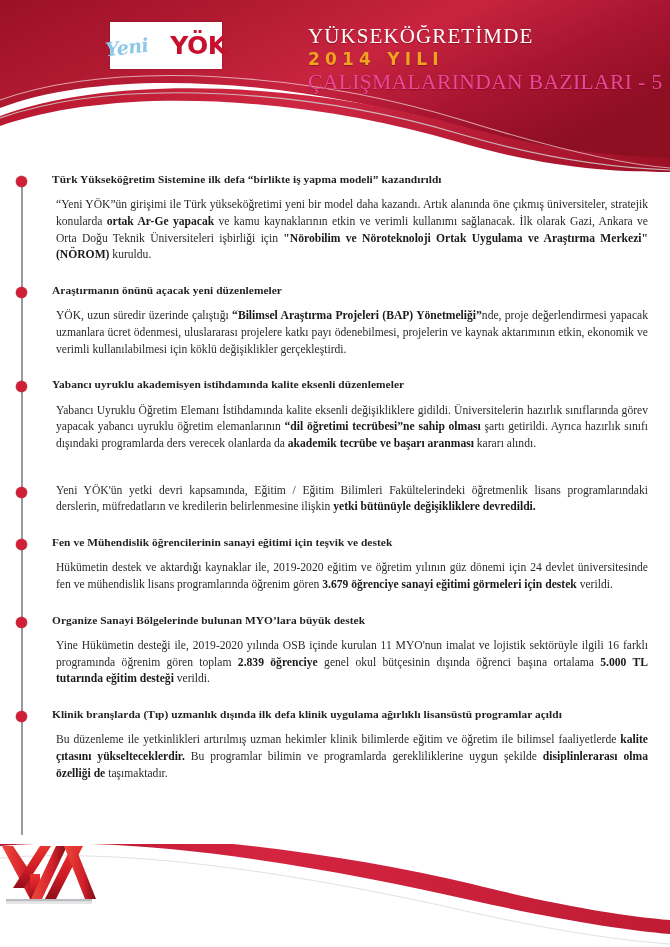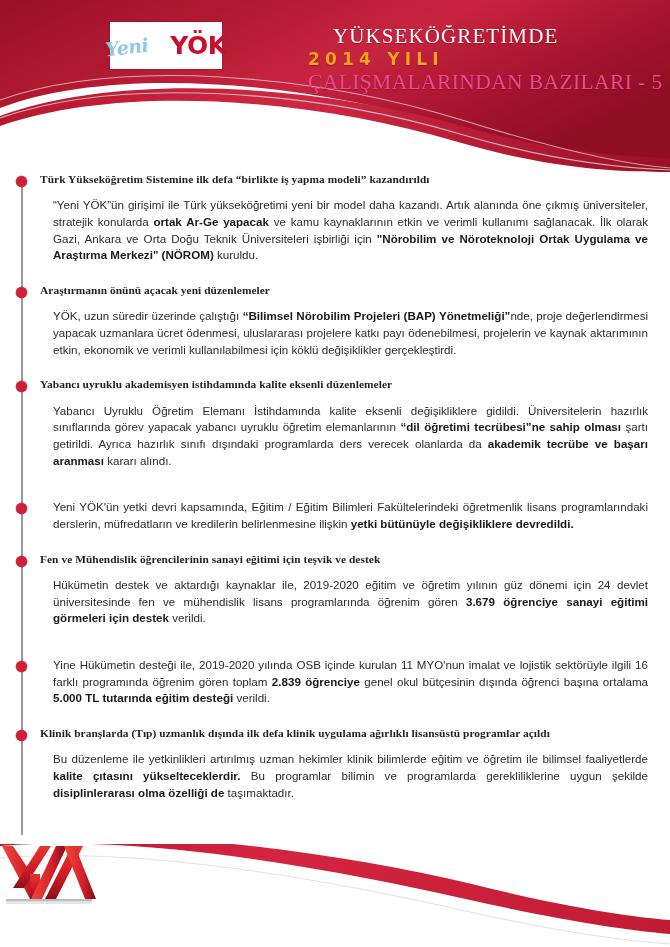--- a/index.html
+++ b/index.html
@@ -44,21 +44,20 @@
     line-height:1;
     margin-left:21px;
   }
 
   .htitle{position:absolute;left:308px;top:25px;z-index:5;}
   .htitle .l1{
     font-family:"Liberation Serif", serif;
     font-size:21px; color:#ffffff; letter-spacing:1.1px;
     line-height:1.14; white-space:nowrap;
     text-shadow:0 1px 1px rgba(90,0,10,.45);
-    margin-left:25px;
   }
   .htitle .l2{
     font-family:"DejaVu Sans", sans-serif;
     font-weight:bold;
     font-size:17px; color:#f0a31e; letter-spacing:5.2px;
     line-height:1.25; white-space:nowrap;
     text-shadow:0 1px 1px rgba(90,0,10,.45);
   }
   .htitle .l3{
     font-family:"Liberation Serif", serif;
@@ -73,39 +72,39 @@
     width:670px; height:672px;
   }
   .rail{
     position:absolute; left:21px; top:8px;
     width:2px; height:655px;
     background:#9a9a9a;
   }
   .sections{
     position:absolute; left:0; top:0; width:670px;
   }
-  .section{position:relative; padding-left:40px; padding-right:22px;}
+  .section{position:relative; padding-left:52px; padding-right:22px;}
   .bullet{
     position:absolute; left:16px; top:4px;
     width:11px; height:11px; border-radius:50%;
     background:#d01f36;
     box-shadow:0 0 0 .5px rgba(140,10,30,.5);
   }
   h2.shead{
     margin:0;
     font-family:"Liberation Serif", serif;
     font-weight:bold;
     font-size:11.4px;
     color:#231f20;
     line-height:1.25;
     letter-spacing:.05px;
   }
   p.sbody{
-    margin:11px 0 0 13px;
-    font-family:Liberation Sans, sans-serif;
+    margin:11px 0 0 4px;
+    font-family:Liberation Serif, serif;
     font-size:11.6px;
     color:#2b2b2b;
     line-height:1.44;
     text-align:justify;
     text-justify:inter-word;
     letter-spacing:0px;
   }
   p.sbody b{font-weight:bold;color:#1a1a1a;}
   .sec-gap{height:19px;}
 
@@ -164,21 +163,21 @@
     <div class="sections" id="sections-root">
         <div class="section">
           <span class="bullet"></span>
           <h2 class="shead">Türk Yükseköğretim Sistemine ilk defa “birlikte iş yapma modeli” kazandırıldı</h2>
           <p class="sbody"><span>“Yeni YÖK”ün girişimi ile Türk yükseköğretimi yeni bir model daha kazandı. Artık alanında öne çıkmış üniversiteler, stratejik konularda </span><b>ortak Ar-Ge yapacak</b><span> ve kamu kaynaklarının etkin ve verimli kullanımı sağlanacak. İlk olarak Gazi, Ankara ve Orta Doğu Teknik Üniversiteleri işbirliği için </span><b>"Nörobilim ve Nöroteknoloji Ortak Uygulama ve Araştırma Merkezi" (NÖROM)</b><span> kuruldu.</span></p>
         </div>
         <div class="sec-gap"></div>
         <div class="section">
           <span class="bullet"></span>
           <h2 class="shead">Araştırmanın önünü açacak yeni düzenlemeler</h2>
-          <p class="sbody"><span>YÖK, uzun süredir üzerinde çalıştığı </span><b>“Bilimsel Nörobilim Projeleri (BAP) Yönetmeliği”</b><span>nde, proje değerlendirmesi yapacak uzmanlara ücret ödenmesi, uluslararası projelere katkı payı ödenebilmesi, projelerin ve kaynak aktarımının etkin, ekonomik ve verimli kullanılabilmesi için köklü değişiklikler gerçekleştirdi.</span></p>
+          <p class="sbody"><span>YÖK, uzun süredir üzerinde çalıştığı </span><b>“Bilimsel Araştırma Projeleri (BAP) Yönetmeliği”</b><span>nde, proje değerlendirmesi yapacak uzmanlara ücret ödenmesi, uluslararası projelere katkı payı ödenebilmesi, projelerin ve kaynak aktarımının etkin, ekonomik ve verimli kullanılabilmesi için köklü değişiklikler gerçekleştirdi.</span></p>
         </div>
         <div class="sec-gap"></div>
         <div class="section">
           <span class="bullet"></span>
           <h2 class="shead">Yabancı uyruklu akademisyen istihdamında kalite eksenli düzenlemeler</h2>
           <p class="sbody"><span>Yabancı Uyruklu Öğretim Elemanı İstihdamında kalite eksenli değişikliklere gidildi. Üniversitelerin hazırlık sınıflarında görev yapacak yabancı uyruklu öğretim elemanlarının </span><b>“dil öğretimi tecrübesi”ne sahip olması</b><span> şartı getirildi. Ayrıca hazırlık sınıfı dışındaki programlarda ders verecek olanlarda da </span><b>akademik tecrübe ve başarı aranması</b><span> kararı alındı.</span></p>
         </div>
         <div class="sec-gap"></div>
         <div class="section">
           <span class="bullet"></span>
@@ -186,20 +185,21 @@
         </div>
         <div class="sec-gap"></div>
         <div class="section">
           <span class="bullet"></span>
           <h2 class="shead">Fen ve Mühendislik öğrencilerinin sanayi eğitimi için teşvik ve destek</h2>
           <p class="sbody"><span>Hükümetin destek ve aktardığı kaynaklar ile, 2019-2020 eğitim ve öğretim yılının güz dönemi için 24 devlet üniversitesinde fen ve mühendislik lisans programlarında öğrenim gören </span><b>3.679 öğrenciye sanayi eğitimi görmeleri için destek</b><span> verildi.</span></p>
         </div>
         <div class="sec-gap"></div>
         <div class="section">
           <span class="bullet"></span>
+          <h2 class="shead">Organize Sanayi Bölgelerinde bulunan MYO’lara büyük destek</h2>
           <p class="sbody"><span>Yine Hükümetin desteği ile, 2019-2020 yılında OSB içinde kurulan 11 MYO'nun imalat ve lojistik sektörüyle ilgili 16 farklı programında öğrenim gören toplam </span><b>2.839 öğrenciye</b><span> genel okul bütçesinin dışında öğrenci başına ortalama </span><b>5.000 TL tutarında eğitim desteği</b><span> verildi.</span></p>
         </div>
         <div class="sec-gap"></div>
         <div class="section">
           <span class="bullet"></span>
           <h2 class="shead">Klinik branşlarda (Tıp)  uzmanlık dışında ilk defa klinik uygulama ağırlıklı lisansüstü programlar açıldı</h2>
           <p class="sbody"><span>Bu düzenleme ile yetkinlikleri artırılmış uzman hekimler klinik bilimlerde eğitim ve öğretim ile bilimsel faaliyetlerde </span><b>kalite çıtasını yükselteceklerdir.</b><span> Bu programlar bilimin ve programlarda gerekliliklerine uygun şekilde </span><b>disiplinlerarası olma özelliği de</b><span> taşımaktadır.</span></p>
         </div>
       </div>
   </div>

